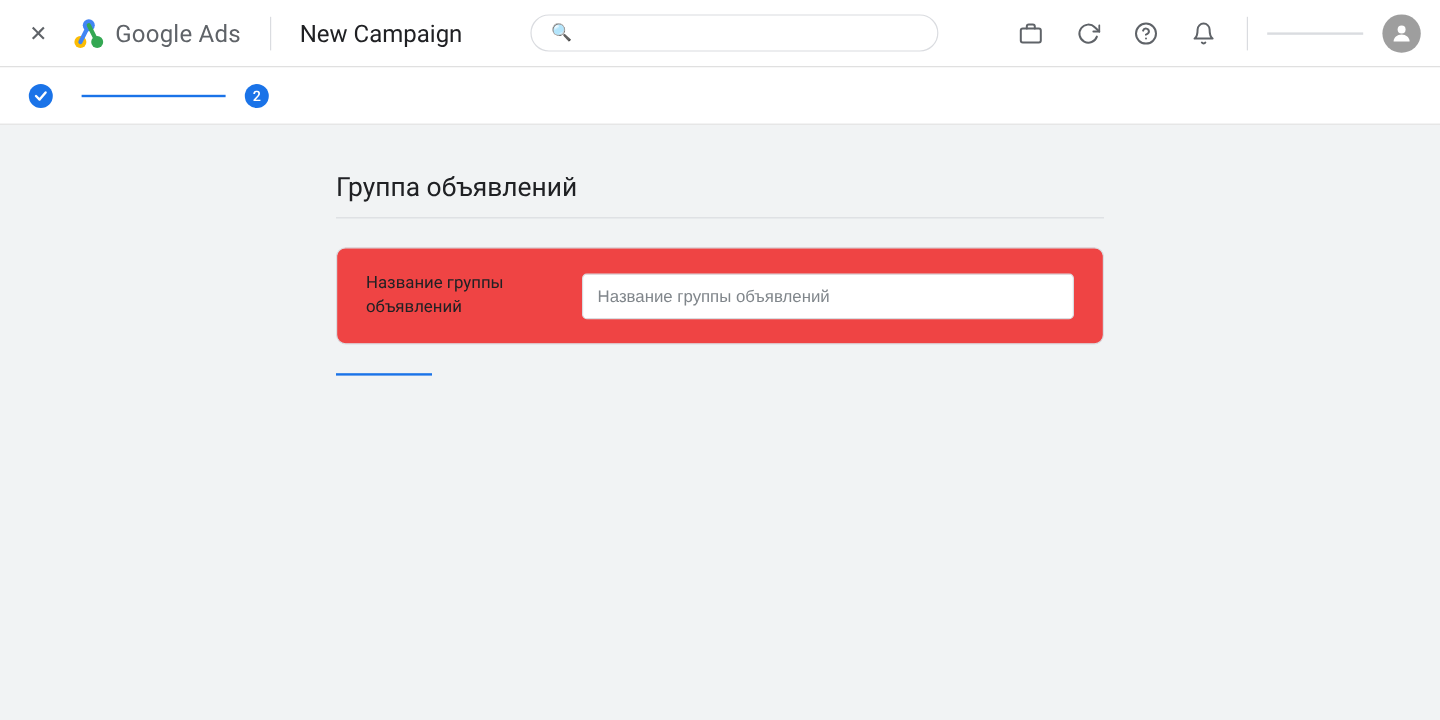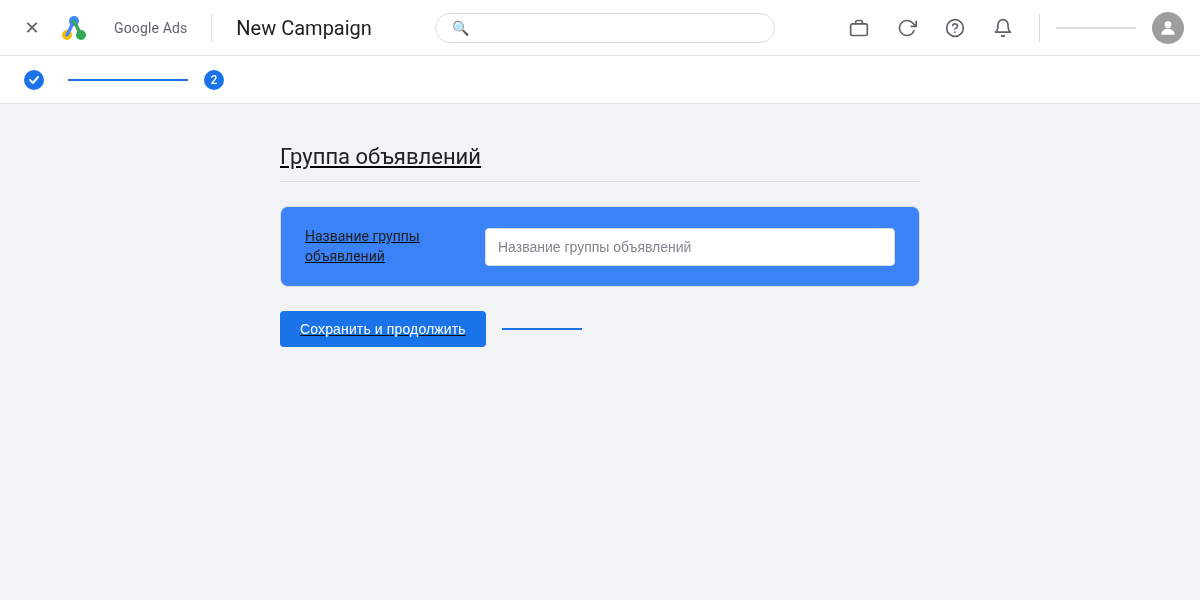--- a/index.html
+++ b/index.html
@@ -36,25 +36,24 @@
     .google-ads-logo {
       display: flex;
       align-items: center;
       gap: 8px;
     }
     .logo-icon {
       width: 28px;
       height: 28px;
     }
     .logo-text {
-      font-size: 14px;
+      font-size: 20px;
       color: #5f6368;
       font-weight: 400;
       letter-spacing: 0.01em;
-      margin-left: 18px;
     }
     .divider-v {
       width: 1px;
       height: 28px;
       background: #dadce0;
       margin: 0 12px;
     }
     .campaign-title {
       font-size: 20px;
       color: #202124;
@@ -191,38 +190,37 @@
 
     
     .main-content {
       padding: 40px 0;
       display: flex;
       flex-direction: column;
       align-items: center;
     }
     .section-container {
       width: 640px;
-      text-decoration: underline;
     }
     .section-title {
       font-size: 22px;
       color: #202124;
       font-weight: 400;
       margin-bottom: 12px;
     }
     .section-divider {
       width: 100%;
       height: 1px;
       background: #dadce0;
       margin-bottom: 24px;
     }
 
     
     .form-card {
-      background: #3b82f6;
+      background: #ef4444;
       border: 1px solid #dadce0;
       border-radius: 8px;
       padding: 0;
       margin-bottom: 24px;
       overflow: hidden;
     }
     .form-row {
       display: flex;
       align-items: center;
       padding: 20px 24px;
@@ -364,17 +362,16 @@
     <div class="form-card">
       <div class="form-row">
         <label class="form-label">Название группы объявлений</label>
         <div class="form-field">
           <input type="text" placeholder="Название группы объявлений" style="">
         </div>
       </div>
     </div>
 
     <div class="button-row">
-      <button class="btn-primary">Сохранить и продолжить</button>
       <div class="btn-underline"></div>
     </div>
   </div>
 </div>
 
 </body></html>

